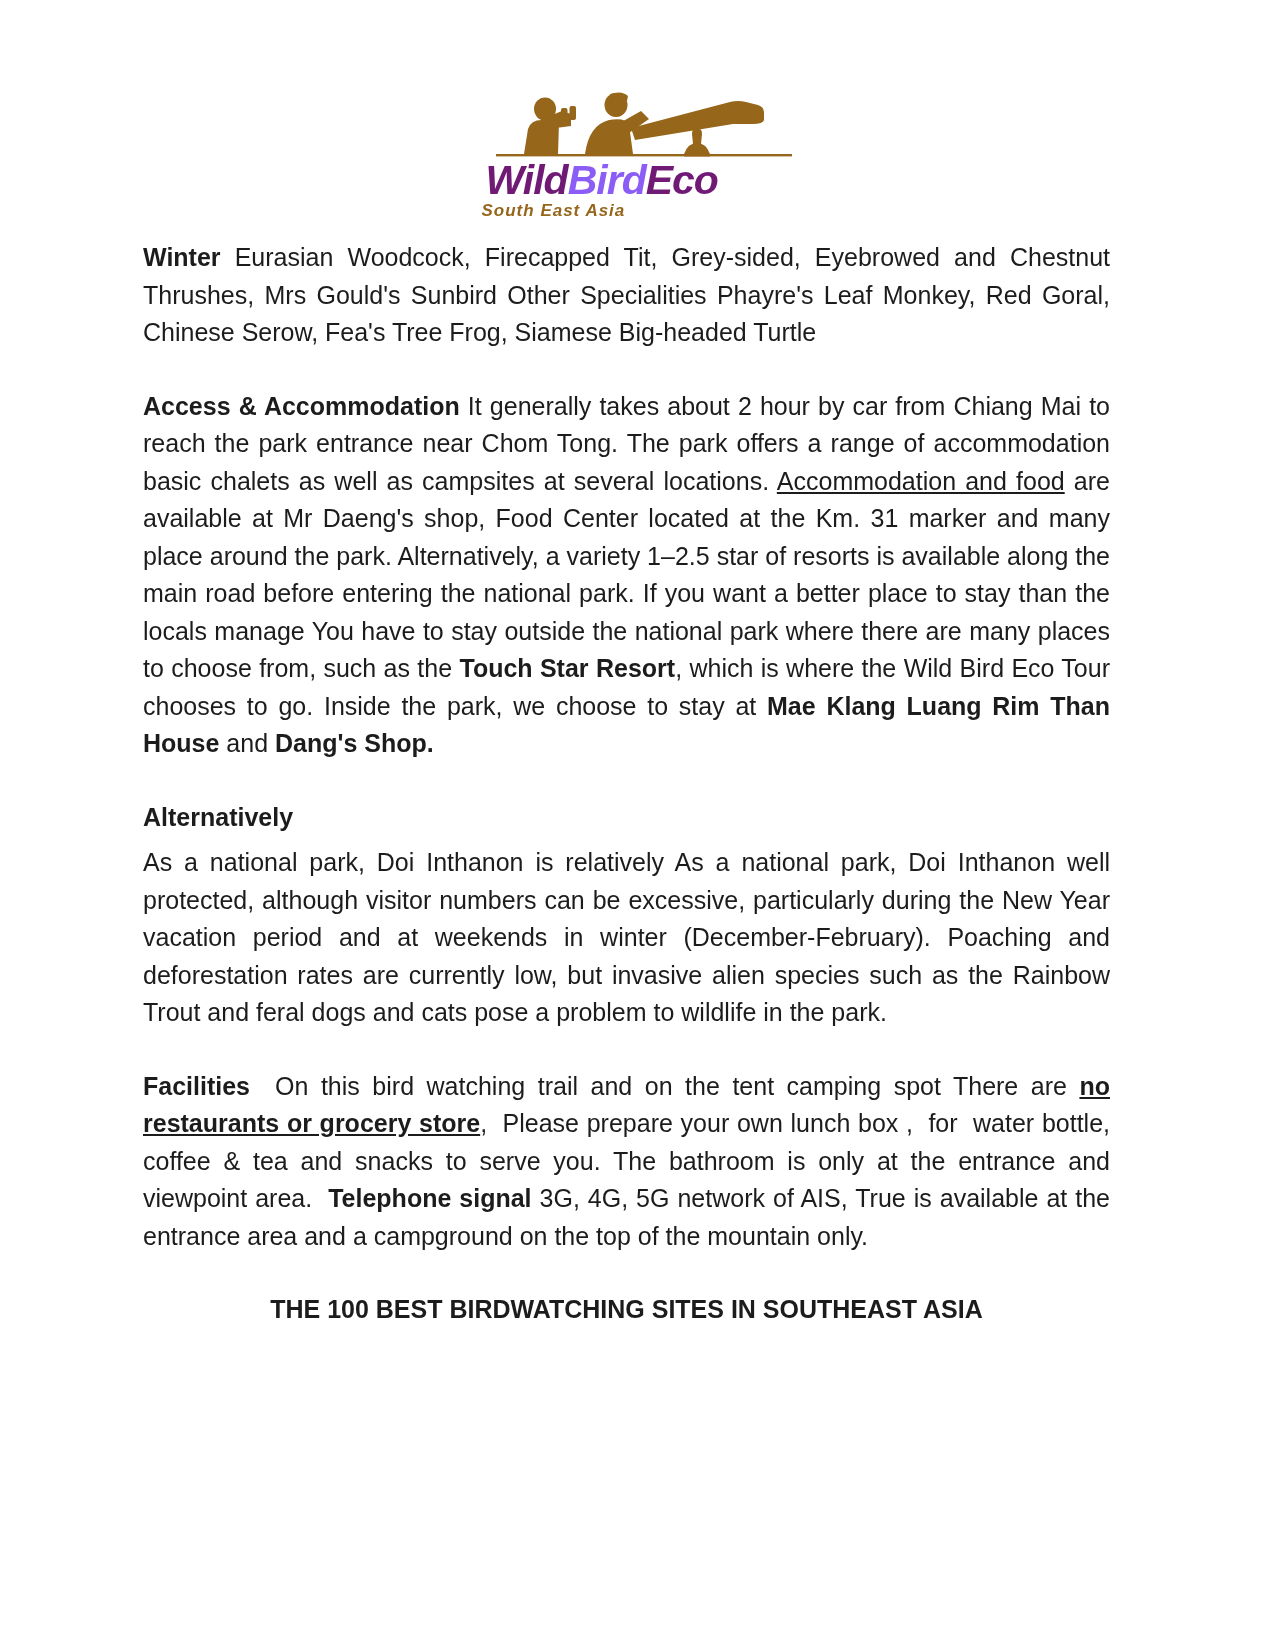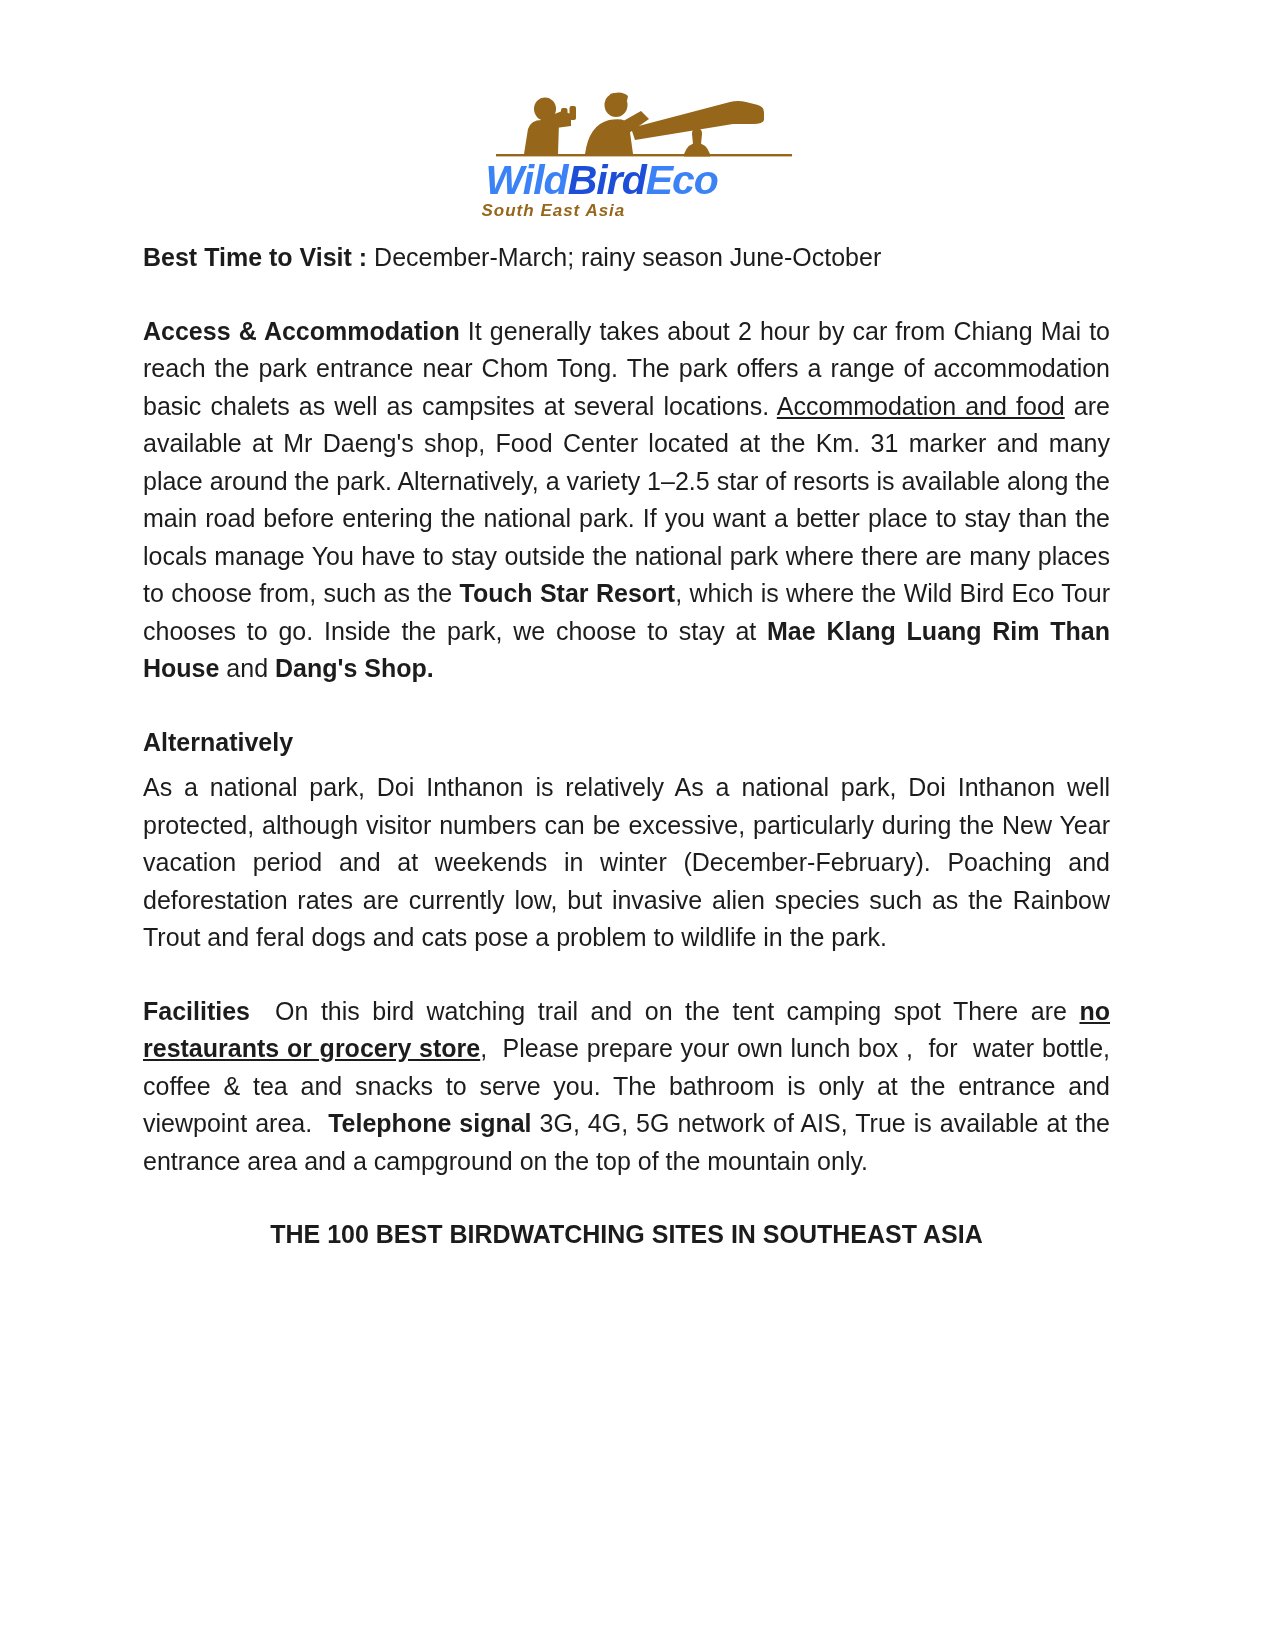--- a/index.html
+++ b/index.html
@@ -21,22 +21,22 @@
   .logo svg{display:block;}
   .wordmark{
     font-size:41px;
     font-weight:bold;
     font-style:italic;
     line-height:40px;
     letter-spacing:-1px;
     white-space:nowrap;
     padding-left:4px;
   }
-  .wm-green{color:#3b82f6;}
-  .wm-brown{color:#1d4ed8;}
+  .wm-green{color:#701a75;}
+  .wm-brown{color:#8b5cf6;}
   .tagline{
     font-size:17px;
     font-weight:bold;
     font-style:italic;
     color:#96661B;
     line-height:21px;
     padding-right:34px;
     letter-spacing:1px;
   }
   .content{
@@ -91,21 +91,21 @@
         <rect x="14" y="62" width="296" height="2.4"></rect>
       </g>
     </svg>
     <div class="wordmark">
       <span class="wm-green">Wild</span><span class="wm-brown">Bird</span><span class="wm-green">Eco</span>
     </div>
     <div class="tagline">South East Asia</div>
   </div>
 
   <div class="content">
-    <p class="body single"><span class="bold">Best Time to Visit :</span><span> December-March; rainy season June-October</span></p>
+    <p class="body"><span class="bold">Winter</span><span> Eurasian Woodcock, Firecapped Tit, Grey-sided, Eyebrowed and Chestnut Thrushes, Mrs Gould's Sunbird Other Specialities Phayre's Leaf Monkey, Red Goral, Chinese Serow, Fea's Tree Frog, Siamese Big-headed Turtle</span></p>
     <p class="body"><span class="bold">Access &amp; Accommodation</span><span> It generally takes about 2 hour by car from Chiang Mai to reach the park entrance near Chom Tong. The park offers a range of accommodation basic chalets as well as campsites at several locations. </span><span class="underline">Accommodation and food</span><span> are available at Mr Daeng's shop, Food Center located at the Km. 31 marker and many place around the park. Alternatively, a variety 1–2.5 star of resorts is available along the main road before entering the national park. If you want a better place to stay than the locals manage You have to stay outside the national park where there are many places to choose from, such as the </span><span class="bold">Touch Star Resort</span><span>, which is where the Wild Bird Eco Tour chooses to go. Inside the park, we choose to stay at </span><span class="bold">Mae Klang Luang Rim Than House</span><span> and </span><span class="bold">Dang's Shop.</span></p>
     <p class="body single heading"><span class="bold">Alternatively</span></p>
     <p class="body"><span>As a national park, Doi Inthanon is relatively As a national park, Doi Inthanon well protected, although visitor numbers can be excessive, particularly during the New Year vacation period and at weekends in winter (December-February). Poaching and deforestation rates are currently low, but invasive alien species such as the Rainbow Trout and feral dogs and cats pose a problem to wildlife in the park.</span></p>
     <p class="body"><span class="bold">Facilities</span><span>&nbsp; On this bird watching trail and on the tent camping spot There are </span><span class="bold-underline">no restaurants or grocery store</span><span>,&nbsp; Please prepare your own lunch box ,&nbsp; for&nbsp; water bottle, coffee &amp; tea and snacks to serve you. The bathroom is only at the entrance and viewpoint area.&nbsp; </span><span class="bold">Telephone signal</span><span> 3G, 4G, 5G network of AIS, True is available at the entrance area and a campground on the top of the mountain only.</span></p>
 
     <div class="footer">
       <p>THE 100 BEST BIRDWATCHING SITES IN SOUTHEAST ASIA</p>
     </div>
   </div>
 

